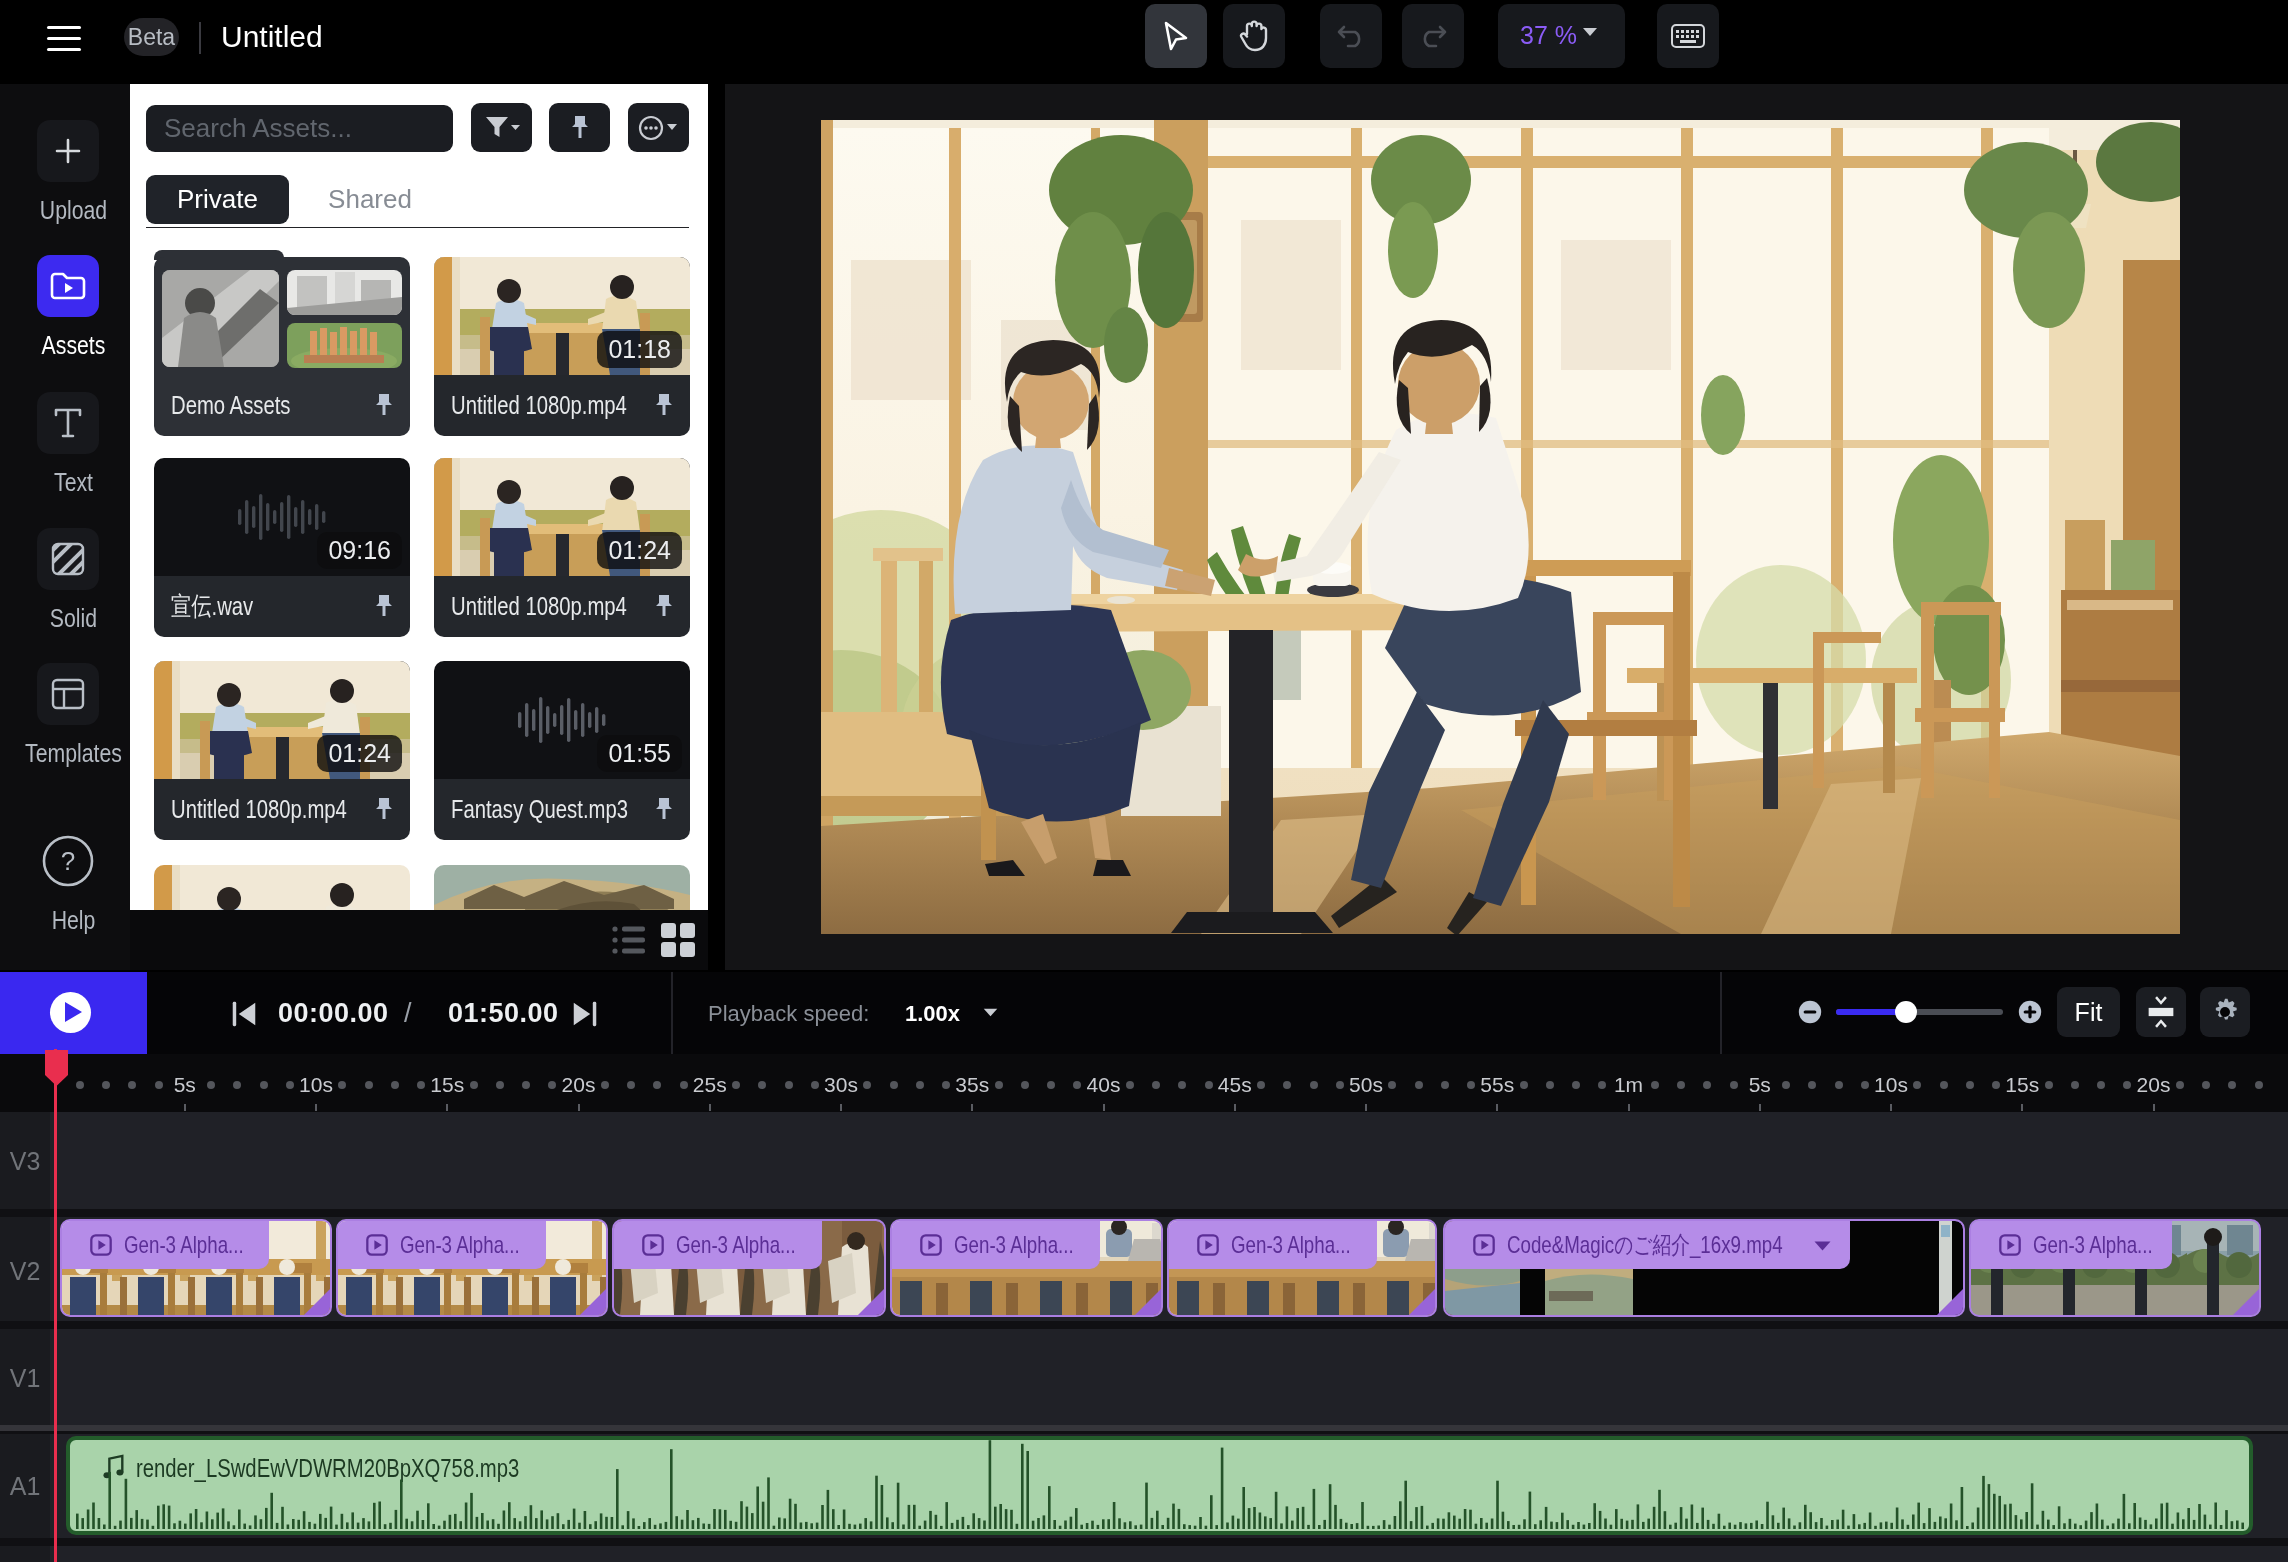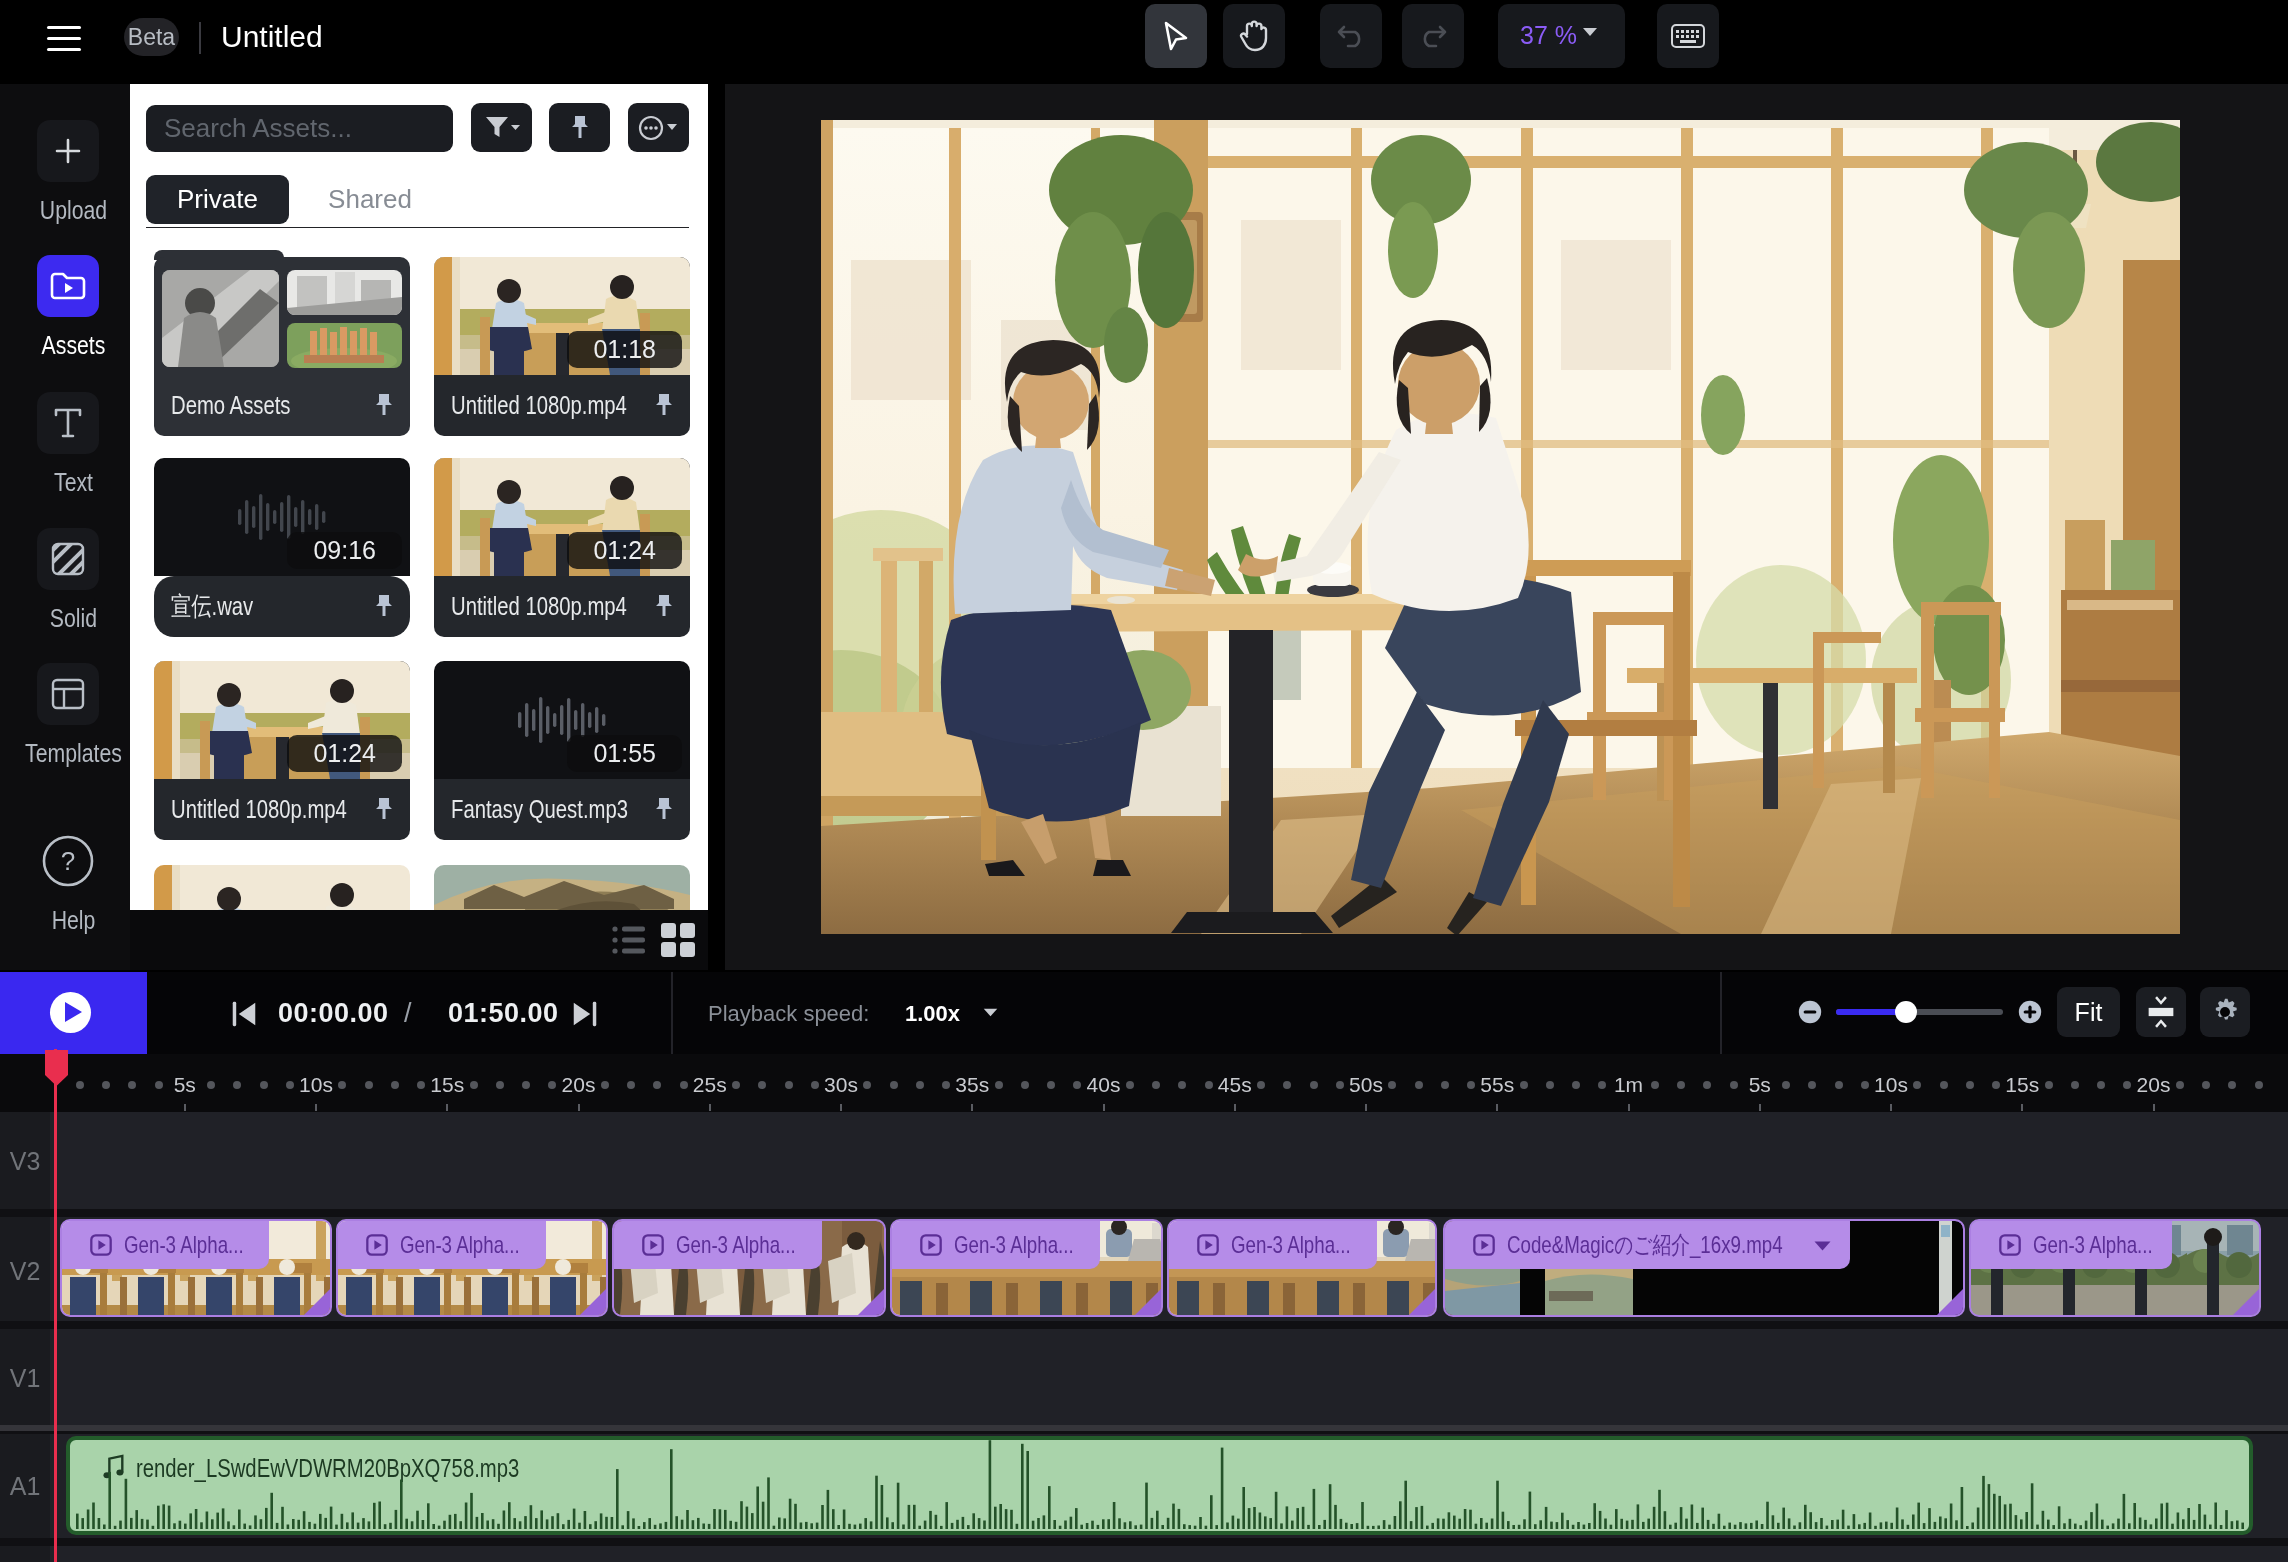--- a/index.html
+++ b/index.html
@@ -41,21 +41,21 @@
 .sbtn svg { position:absolute; left:50%; top:50%; transform:translate(-50%,-50%); }
 .tab-private { left:16px; top:91px; width:143px; height:49px; background:#202329; border-radius:9px;
   color:#fff; font-size:26px; line-height:49px; text-align:center; }
 .tab-shared { left:180px; top:91px; width:120px; height:49px; color:#878c94; font-size:26px; line-height:49px; text-align:center; }
 .tabline { left:16px; top:143px; width:543px; height:1px; background:#222327; }
 .card { width:256px; border-radius:10px; overflow:hidden; }
 .cthumb { position:relative; width:256px; height:118px; background:#101114; }
 .ctitle { position:relative; width:256px; height:61px; background:#24272c; color:#e7e9eb; font-size:26px;
   line-height:61px; padding-left:17px; white-space:nowrap; }
 .badge { position:absolute; right:8px; bottom:7px; background:rgba(12,12,14,0.8); border-radius:10px;
-  color:#eceef0; font-size:25px; padding:4px 26px; }
+  color:#eceef0; font-size:25px; padding:4px 11px; }
 .pin { position:absolute; right:15px; top:50%; transform:translateY(-50%); }
 #afooter { left:0px; top:826px; width:578px; height:60px; background:#0a0a0c; }
 
 
 #preview { left:725px; top:84px; width:1563px; height:886px; background:#141416; }
 #video { left:96px; top:36px; width:1359px; height:814px; background:#e8dcc4; }
 
 
 #pbar { left:0; top:972px; width:2288px; height:82px; background:#050507; }
 #playblue { left:0; top:0; width:147px; height:82px; background:#3a28f0; }
@@ -311,21 +311,21 @@
                 <rect x="46" y="11" width="3.4" height="30" rx="1.7" fill="#42464d"></rect>
                 <rect x="53" y="4" width="3.4" height="44" rx="1.7" fill="#42464d"></rect>
                 <rect x="60" y="16" width="3.4" height="20" rx="1.7" fill="#42464d"></rect>
                 <rect x="67" y="9" width="3.4" height="34" rx="1.7" fill="#42464d"></rect>
                 <rect x="74" y="18" width="3.4" height="16" rx="1.7" fill="#42464d"></rect>
                 <rect x="81" y="13" width="3.4" height="26" rx="1.7" fill="#42464d"></rect>
                 <rect x="88" y="20" width="3.4" height="12" rx="1.7" fill="#42464d"></rect>
               </svg></div>
             <div class="badge">09:16</div>
           </div>
-          <div class="ctitle" style="height:61px;line-height:61px;border-radius:20px;"><span class="cond">宣伝.wav</span><svg class="pin" width="22" height="28" viewBox="0 0 22 28">
+          <div class="ctitle" style="height:61px;line-height:61px;"><span class="cond">宣伝.wav</span><svg class="pin" width="22" height="28" viewBox="0 0 22 28">
               <path d="M6 2 H16 V10 L19 13 H3 L6 10 Z" fill="#b9c3d4"></path>
               <rect x="9.5" y="13" width="3" height="10" fill="#b9c3d4"></rect>
             </svg></div>
         </div>
         <div class="card abs" style="left:304px;top:374px;">
           <div class="cthumb" style="height:118px;"><svg width="256" height="118" viewBox="0 0 256 118" preserveAspectRatio="none">
               <rect width="256" height="118" fill="#f1e8d6"></rect>
               <rect x="0" y="0" width="18" height="118" fill="#d29a49"></rect>
               <rect x="18" y="0" width="8" height="118" fill="#e9ddc4"></rect>
               <rect x="26" y="52" width="230" height="26" fill="#b3ac5e"></rect>

